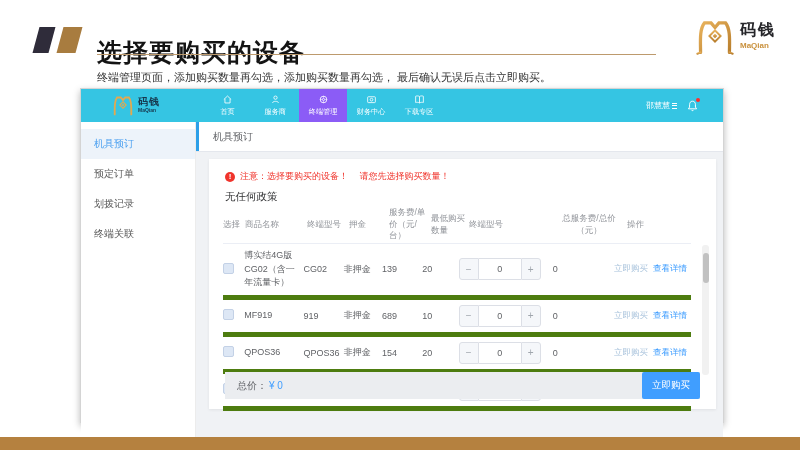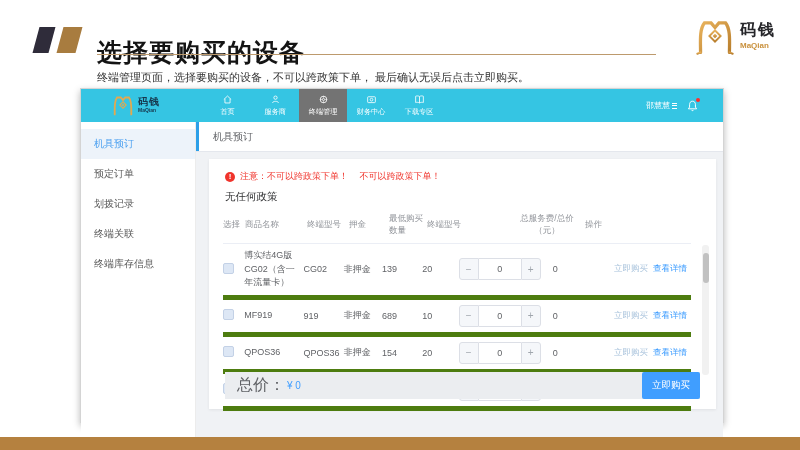--- a/index.html
+++ b/index.html
@@ -30,21 +30,21 @@
 
   
   .navbar{position:relative;height:33px;background:#35c5e3}
   .nav-logo{position:absolute;left:30px;top:3px;display:flex;align-items:center;gap:3px}
   .nav-logo .m-ic{width:24px;height:26px}
   .nav-logo-col{display:flex;flex-direction:column;line-height:1}
   .nav-logo-cn{font-size:10px;font-weight:bold;color:#17384e;letter-spacing:1px}
   .nav-logo-en{font-size:5px;font-weight:bold;color:#17384e;margin-top:1px}
   .nav-items{position:absolute;left:122px;top:0;height:27px;display:flex}
   .nav-item{width:48px;height:33px;display:flex;flex-direction:column;align-items:center;justify-content:center;gap:2px;color:#fff;cursor:pointer}
-  .nav-item.active{background:#737373}
+  .nav-item.active{background:#8b5cf6}
   .nav-ic{width:11px;height:11px;display:flex}
   .nav-ic svg{width:11px;height:11px}
   .nav-lbl{font-size:7.5px;transform:scale(.95);white-space:nowrap}
   .nav-user{position:absolute;right:24px;top:0;height:33px;display:flex;align-items:center;gap:9px;color:#fff}
   .nav-username{font-size:8px;display:flex;align-items:center;gap:2px}
   .user-menu{display:flex;flex-direction:column;gap:1.5px}
   .user-menu i{display:block;width:5px;height:1px;background:#fff}
   .bell{position:relative;width:13px;height:14px}
   .bell svg{width:13px;height:14px}
   .bell-dot{position:absolute;right:-1px;top:-1px;width:4px;height:4px;border-radius:50%;background:#ff2d2d}
@@ -83,35 +83,35 @@
   .step-btn.plus{border-radius:0 3px 3px 0}
   .step-input{width:42px;height:22px;background:#fff;border-top:1px solid #dcdfe6;border-bottom:1px solid #dcdfe6;
               display:flex;align-items:center;justify-content:center;color:#606266;font-size:9px;cursor:text}
   .link-buy{color:#a9c3dc;font-size:8.5px;cursor:pointer}
   .link-detail{color:#409eff;font-size:8.5px;cursor:pointer}
 
   .vscroll{position:absolute;right:7px;top:86px;width:7px;height:130px;background:#f1f1f1;border-radius:3px}
   .vscroll-thumb{position:absolute;left:.5px;top:8px;width:6px;height:30px;background:#c1c1c1;border-radius:3px}
 
   .summary{position:absolute;left:16px;right:16px;bottom:10px;height:27px;background:#ebedf0;display:flex;align-items:center}
-  .summary-label{margin-left:12px;font-size:16px;color:#606266}
+  .summary-label{margin-left:12px;font-size:10px;color:#606266}
   .summary-value{margin-left:2px;font-size:10px;color:#409eff}
   .buy-btn{position:absolute;right:0;top:0;height:27px;width:58px;background:#409eff;color:#fff;font-size:9.5px;
            display:flex;align-items:center;justify-content:center;border-radius:2px;cursor:pointer}
 
   .page-bottom-bar{position:absolute;left:0;top:437px;width:800px;height:13px;background:#b5813f}
 </style>
 </head>
 <body>
 
 <span class="slash slash-dark"></span>
 <span class="slash slash-gold"></span>
 <h1 class="page-title">选择要购买的设备</h1>
 <div class="header-rule"></div>
-<p class="subtitle">终端管理页面，选择要购买的设备，不可以跨政策下单， 最后确认无误后点击立即购买。</p>
+<p class="subtitle">终端管理页面，添加购买数量再勾选，添加购买数量再勾选， 最后确认无误后点击立即购买。</p>
 
 <div class="brand-top">
   <svg class="m-ic" viewBox="0 0 64 64" fill="none">
     <defs>
       <linearGradient id="gold" x1="0" y1="0" x2="1" y2="1">
         <stop offset="0" stop-color="#e8b25c"></stop>
           <stop offset="1" stop-color="#b97f2e"></stop>
       </linearGradient>
     </defs>
     <path d="M10 57 C10 41 8 22 16 12 L26 12 L32 19 L38 12 L48 12 C56 22 54 41 54 57" stroke="url(#gold)" stroke-width="5" stroke-linecap="round"></path>
@@ -226,49 +226,47 @@
         </div>
 
         <div class="side-item item-2">
           <span>划拨记录</span>
         </div>
 
         <div class="side-item item-3">
           <span>终端关联</span>
         </div>
 
-        <div class="side-item item-4">
-          <span>终端库存信息</span>
-        </div>
       </aside>
 
     <main class="content">
       <div class="tab-row">
         <span class="tab-indicator"></span>
         <span class="tab-label">机具预订</span>
       </div>
 
       <div class="card">
         <div class="notice">
           <span class="notice-badge">!</span>
-          <span>注意：不可以跨政策下单！　 不可以跨政策下单！</span>
+          <span>注意：选择要购买的设备！　 请您先选择购买数量！</span>
         </div>
         <div class="policy">无任何政策</div>
 
         <div class="table">
           <div class="thead">
 
               <div class="th item-0">选择</div>
 
               <div class="th item-1">商品名称</div>
 
               <div class="th item-2">终端型号</div>
 
               <div class="th item-3">押金</div>
 
+              <div class="th item-4">服务费/单价（元/台）</div>
 
               <div class="th item-5">最低购买数量</div>
 
               <div class="th item-6">终端型号</div>
 
               <div class="th item-7">总服务费/总价（元）</div>
 
               <div class="th item-8">操作</div>
             </div>
           <div class="tbody">

